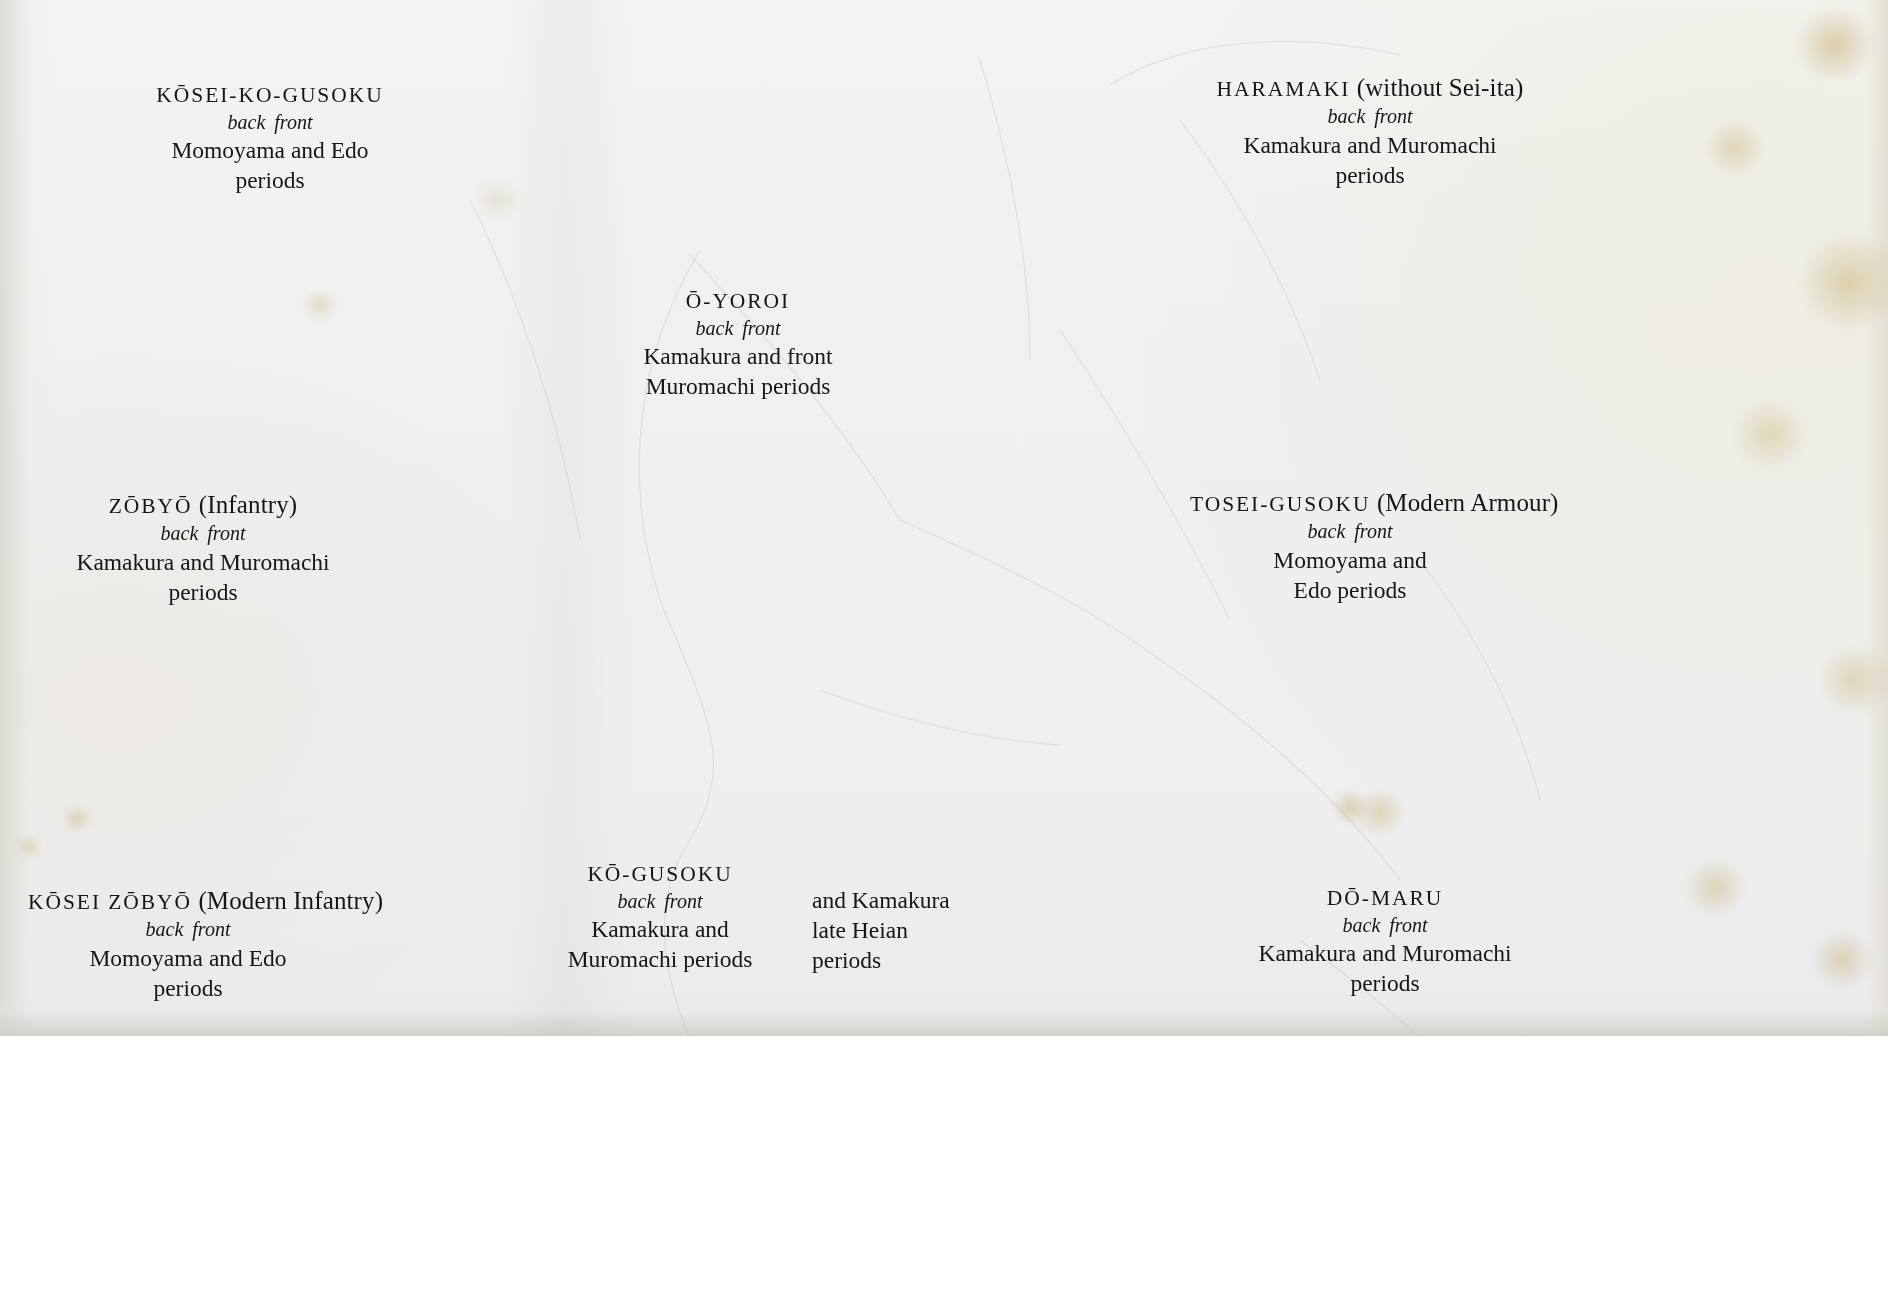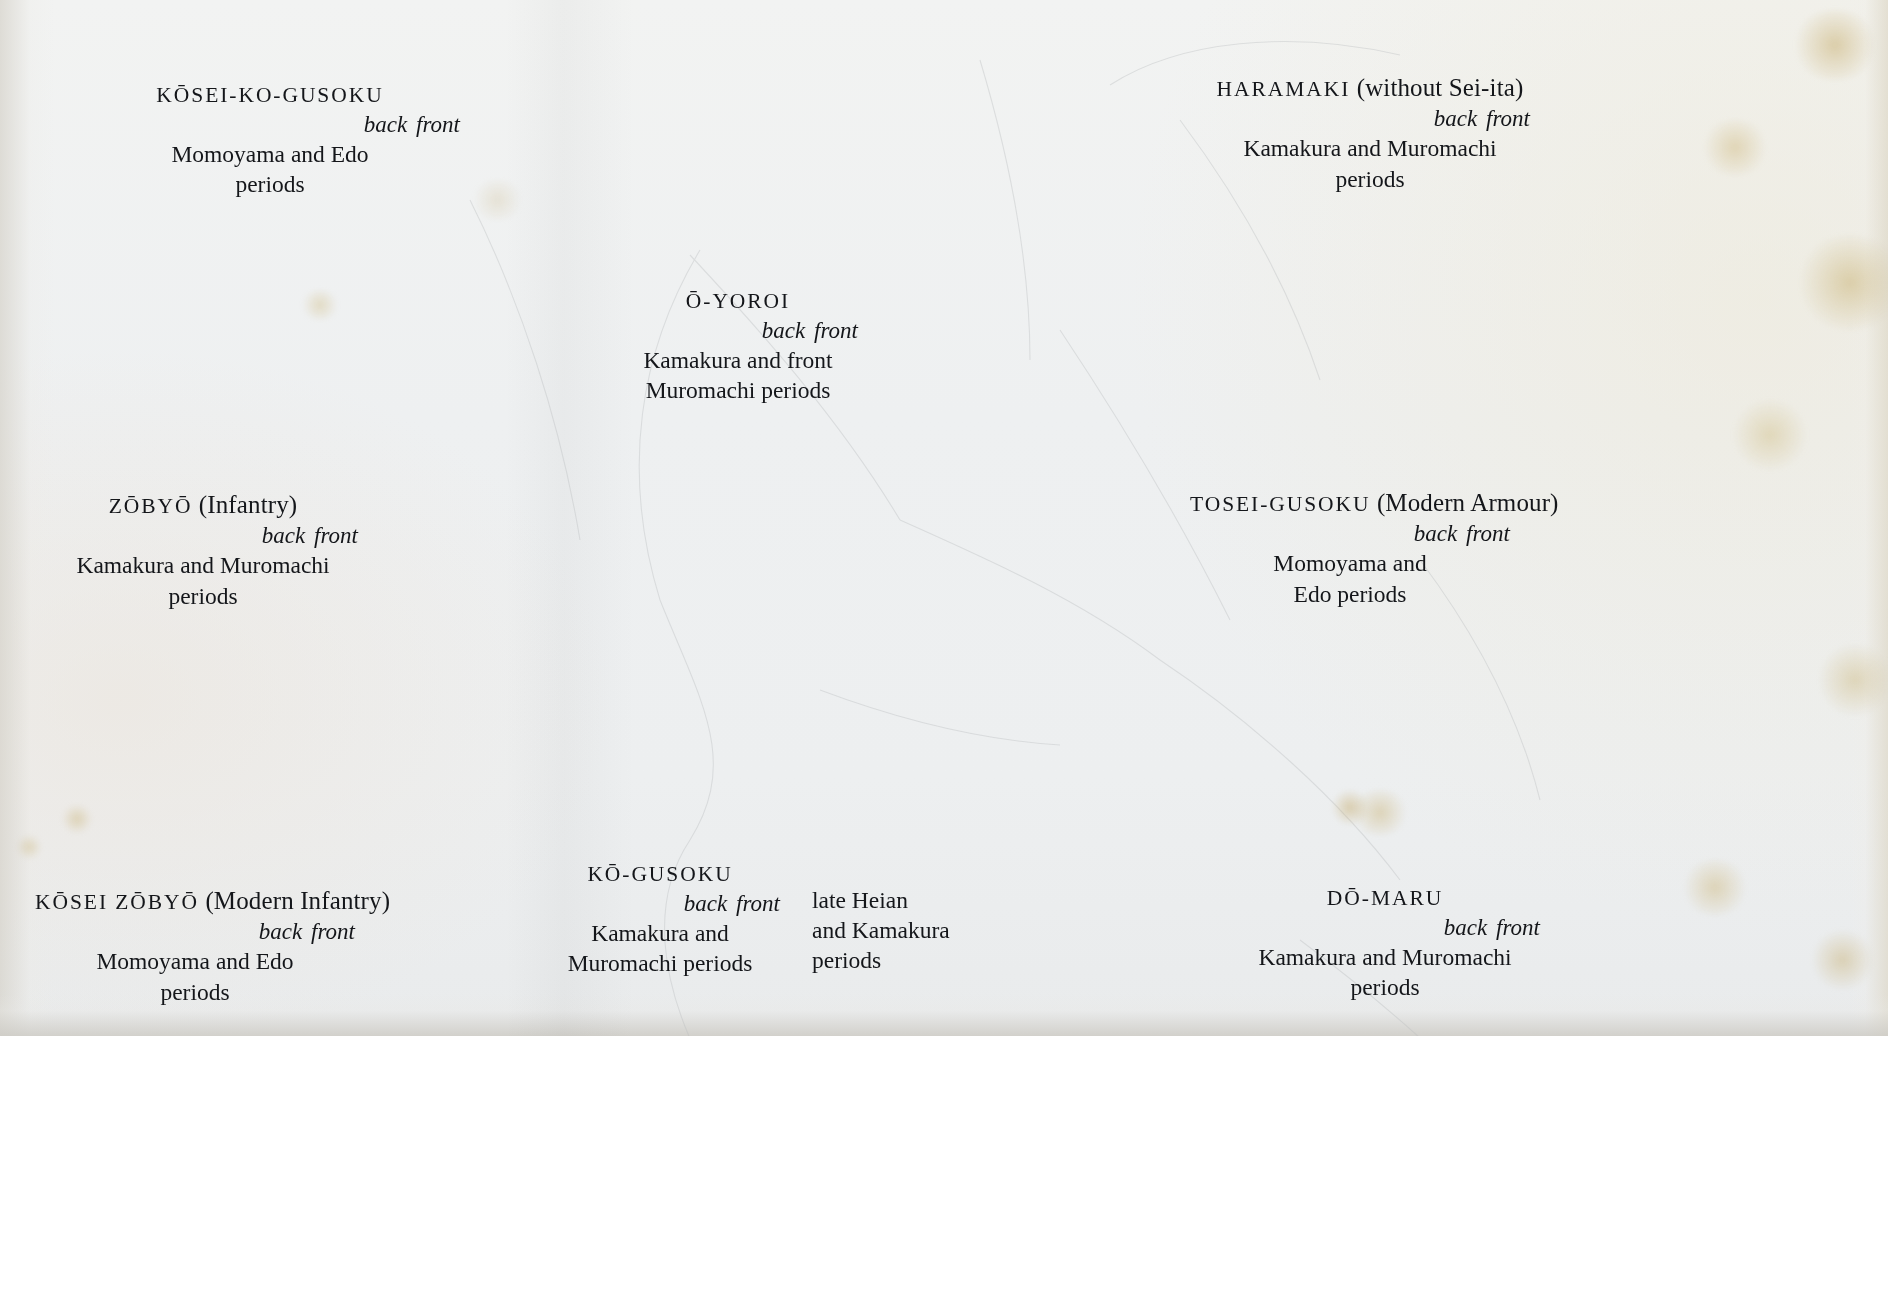--- a/index.html
+++ b/index.html
@@ -74,22 +74,21 @@
     text-transform: uppercase;
     white-space: nowrap;
   }
   .caption .title .suffix {
     letter-spacing: 0.005em;
     text-transform: none;
     font-size: 25px;
   }
   .caption .bf {
     font-style: italic;
-    font-size: 23px;
-    text-align: right;
+    font-size: 20px;
   }
   .caption .bf .sp { display: inline-block; width: 9px; }
   .caption .line {
     font-size: 23.5px;
     white-space: nowrap;
   }
   .ctr { text-align: center; }
   .lft { text-align: left; }
 </style>
 </head>
@@ -163,35 +162,35 @@
         <div class="bf"><span>back</span><span class="sp"></span><span>front</span></div>
         <div class="line">Kamakura and Muromachi</div>
         <div class="line">periods</div>
       </div>
       <div class="caption ctr" style="left: 1190px; top: 487px; width: 320px;">
         <div class="title"><span>TOSEI-GUSOKU</span><span class="suffix"> (Modern Armour)</span></div>
         <div class="bf"><span>back</span><span class="sp"></span><span>front</span></div>
         <div class="line">Momoyama and</div>
         <div class="line">Edo periods</div>
       </div>
-      <div class="caption ctr" style="left: 35px; top: 885px; width: 320px;">
+      <div class="caption ctr" style="left: 28px; top: 885px; width: 320px;">
         <div class="title"><span>KŌSEI ZŌBYŌ</span><span class="suffix"> (Modern Infantry)</span></div>
         <div class="bf"><span>back</span><span class="sp"></span><span>front</span></div>
         <div class="line">Momoyama and Edo</div>
         <div class="line">periods</div>
       </div>
       <div class="caption ctr" style="left: 540px; top: 861px; width: 240px;">
         <div class="title"><span>KŌ-GUSOKU</span></div>
         <div class="bf"><span>back</span><span class="sp"></span><span>front</span></div>
         <div class="line">Kamakura and</div>
         <div class="line">Muromachi periods</div>
       </div>
       <div class="caption lft" style="left: 812px; top: 885px; width: 340px;">
+        <div class="line">and Kamakura</div>
         <div class="line">late Heian</div>
-        <div class="line">and Kamakura</div>
         <div class="line">periods</div>
       </div>
       <div class="caption ctr" style="left: 1230px; top: 885px; width: 310px;">
         <div class="title"><span>DŌ-MARU</span></div>
         <div class="bf"><span>back</span><span class="sp"></span><span>front</span></div>
         <div class="line">Kamakura and Muromachi</div>
         <div class="line">periods</div>
       </div>
     </div>
 

